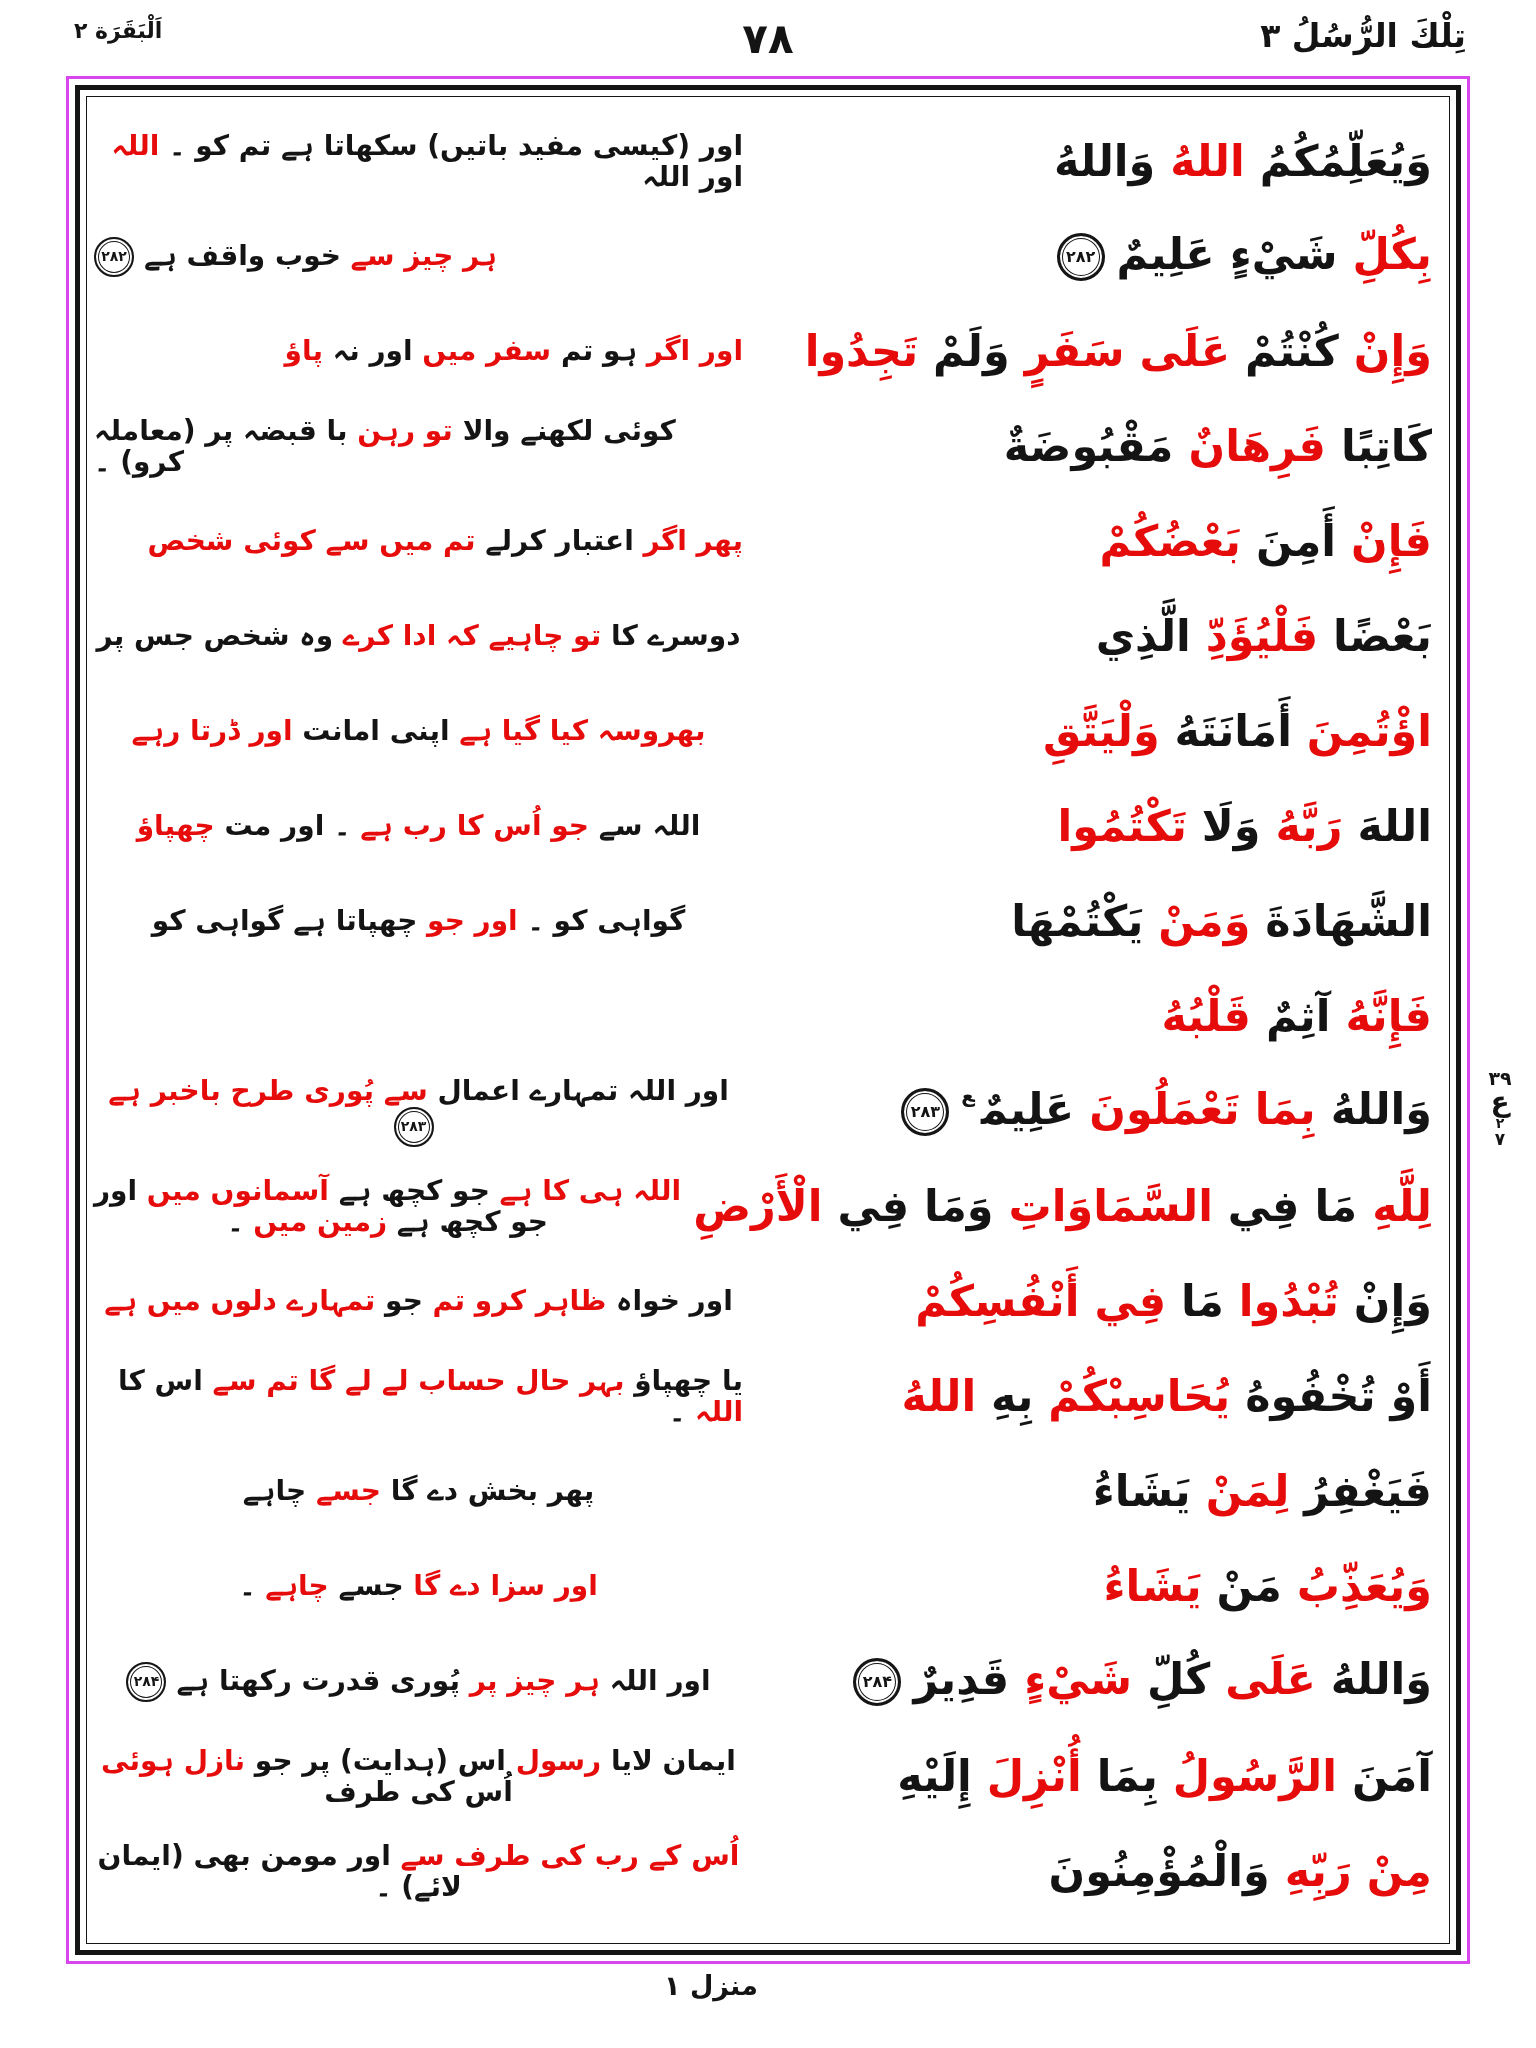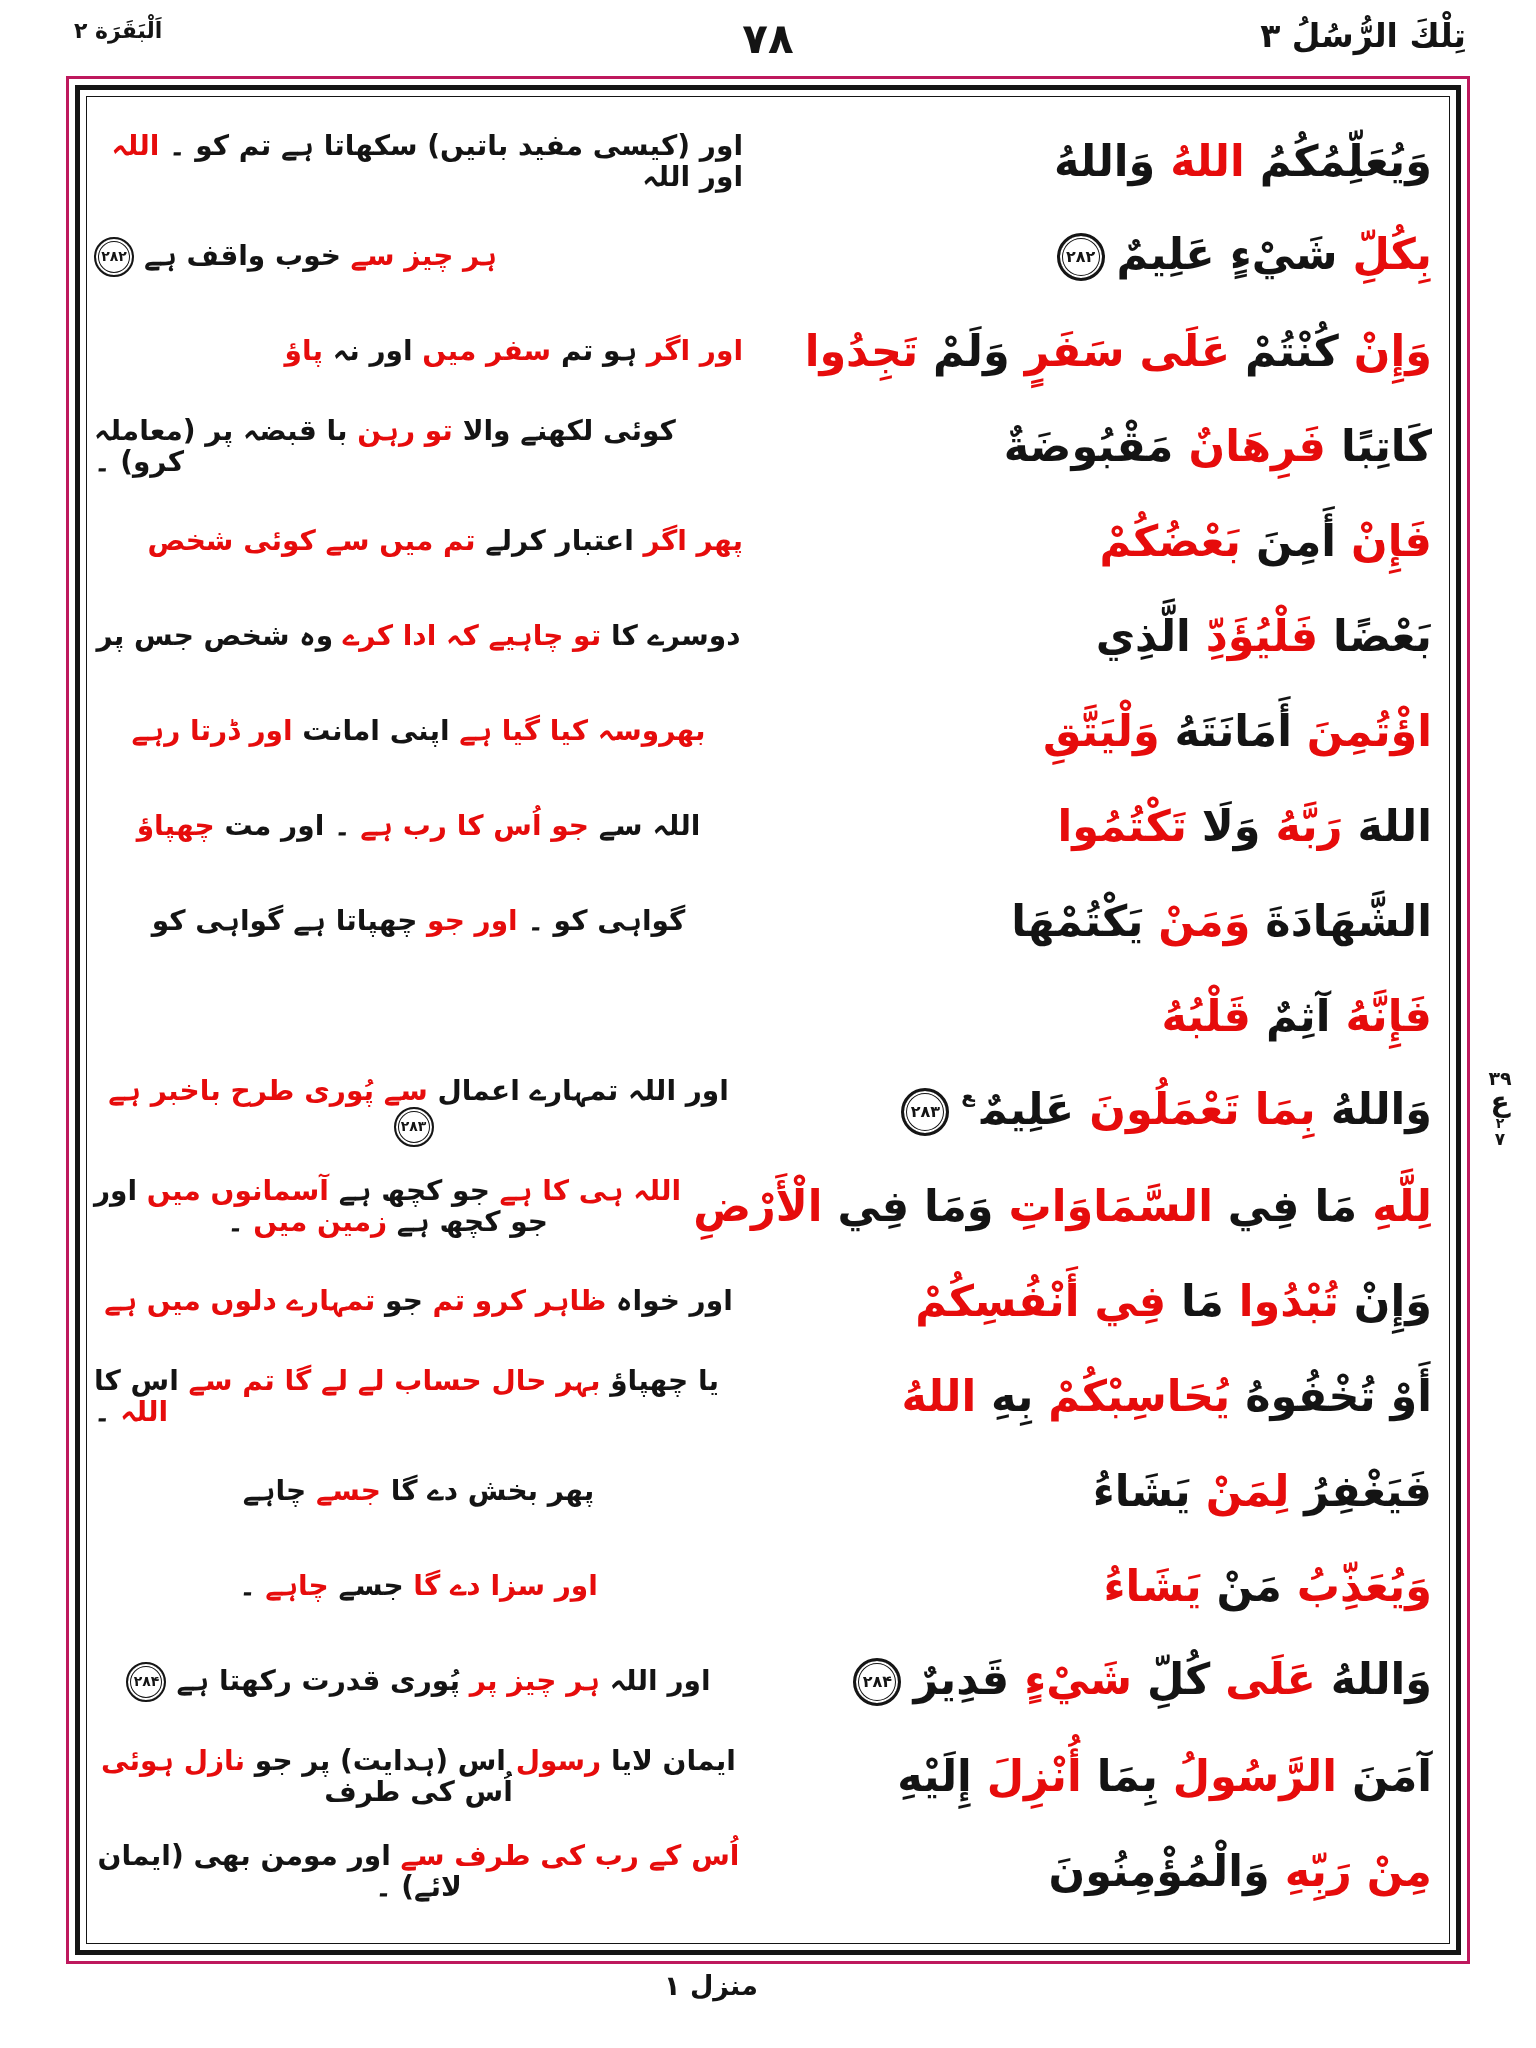--- a/index.html
+++ b/index.html
@@ -4,21 +4,21 @@
 <style>
   html,body{margin:0;padding:0;background:#ffffff;}
   body{width:1536px;height:2048px;position:relative;font-family:"DejaVu Sans",sans-serif;overflow:hidden;}
   .page{position:absolute;inset:0;background:#fff;}
   
   .hdr{position:absolute;top:14px;left:0;width:100%;height:52px;direction:rtl;}
   .hdr .h-right{position:absolute;right:70px;top:2px;font-size:33px;font-weight:bold;color:#141414;}
   .hdr .h-center{position:absolute;left:50%;transform:translateX(-50%);top:0;font-size:42px;font-weight:bold;color:#141414;}
   .hdr .h-left{position:absolute;left:74px;top:4px;font-size:22px;font-weight:bold;color:#141414;}
   
-  .frame-red{position:absolute;left:66px;top:76px;width:1404px;height:1888px;border:3px solid #be185d;padding:6px;box-sizing:border-box;}
+  .frame-red{position:absolute;left:66px;top:76px;width:1404px;height:1888px;border:3px solid #d946ef;padding:6px;box-sizing:border-box;}
   .frame-black{width:100%;height:100%;box-sizing:border-box;border:5px solid #151515;box-shadow:inset 0 0 0 6px #ffffff, inset 0 0 0 7px #151515;position:relative;}
   
   .lines{position:absolute;left:14px;right:14px;top:24px;}
   .row{height:95px;display:flex;align-items:center;}
   .ucell{width:655px;direction:rtl;font-size:28px;font-weight:bold;line-height:1.1;color:#141414;padding-right:6px;box-sizing:border-box;}
   .acell{flex:1;direction:rtl;text-align:right;font-size:43px;font-weight:bold;line-height:1.05;color:#141414;padding-left:6px;padding-right:10px;box-sizing:border-box;white-space:nowrap;}
   .seg-k{color:#141414;}
   .seg-r{color:#e60c0c;}
   .med{display:inline-flex;align-items:center;justify-content:center;width:42px;height:42px;border:3px solid #151515;border-radius:50%;font-size:16px;font-weight:bold;color:#141414;margin:0 12px 0 2px;vertical-align:middle;box-shadow:inset 0 0 0 2px #fff, inset 0 0 0 3px #151515;}
   .med-u{width:36px;height:36px;font-size:14px;border-width:2px;margin:0 10px 0 0;}
@@ -91,21 +91,21 @@
           </div>
           <div class="row">
             <div class="ucell" style="text-align: center;"><span class="seg-r">اللہ ہی کا ہے </span><span class="seg-k">جو کچھ ہے </span><span class="seg-r">آسمانوں میں </span><span class="seg-k">اور جو کچھ ہے </span><span class="seg-r">زمین میں </span><span class="seg-k">۔</span></div>
             <div class="acell"><span class="seg-r">لِلَّهِ </span><span class="seg-k">مَا فِي </span><span class="seg-r">السَّمَاوَاتِ </span><span class="seg-k">وَمَا فِي </span><span class="seg-r">الْأَرْضِ</span></div>
           </div>
           <div class="row">
             <div class="ucell" style="text-align: center;"><span class="seg-k">اور خواہ </span><span class="seg-r">ظاہر کرو تم </span><span class="seg-k">جو </span><span class="seg-r">تمہارے دلوں میں ہے</span></div>
             <div class="acell"><span class="seg-k">وَإِنْ </span><span class="seg-r">تُبْدُوا </span><span class="seg-k">مَا </span><span class="seg-r">فِي أَنْفُسِكُمْ</span></div>
           </div>
           <div class="row">
-            <div class="ucell" style="text-align: left;"><span class="seg-k">یا چھپاؤ </span><span class="seg-r">بہر حال حساب لے لے گا تم سے </span><span class="seg-k">اس کا </span><span class="seg-r">اللہ </span><span class="seg-k">۔</span></div>
+            <div class="ucell" style="text-align: right;"><span class="seg-k">یا چھپاؤ </span><span class="seg-r">بہر حال حساب لے لے گا تم سے </span><span class="seg-k">اس کا </span><span class="seg-r">اللہ </span><span class="seg-k">۔</span></div>
             <div class="acell"><span class="seg-k">أَوْ تُخْفُوهُ </span><span class="seg-r">يُحَاسِبْكُمْ </span><span class="seg-k">بِهِ </span><span class="seg-r">اللهُ</span></div>
           </div>
           <div class="row">
             <div class="ucell" style="text-align: center;"><span class="seg-k">پھر بخش دے گا </span><span class="seg-r">جسے </span><span class="seg-k">چاہے</span></div>
             <div class="acell"><span class="seg-k">فَيَغْفِرُ </span><span class="seg-r">لِمَنْ </span><span class="seg-k">يَشَاءُ</span></div>
           </div>
           <div class="row">
             <div class="ucell" style="text-align: center;"><span class="seg-r">اور سزا دے گا </span><span class="seg-k">جسے </span><span class="seg-r">چاہے </span><span class="seg-k">۔</span></div>
             <div class="acell"><span class="seg-r">وَيُعَذِّبُ </span><span class="seg-k">مَنْ </span><span class="seg-r">يَشَاءُ</span></div>
           </div>

